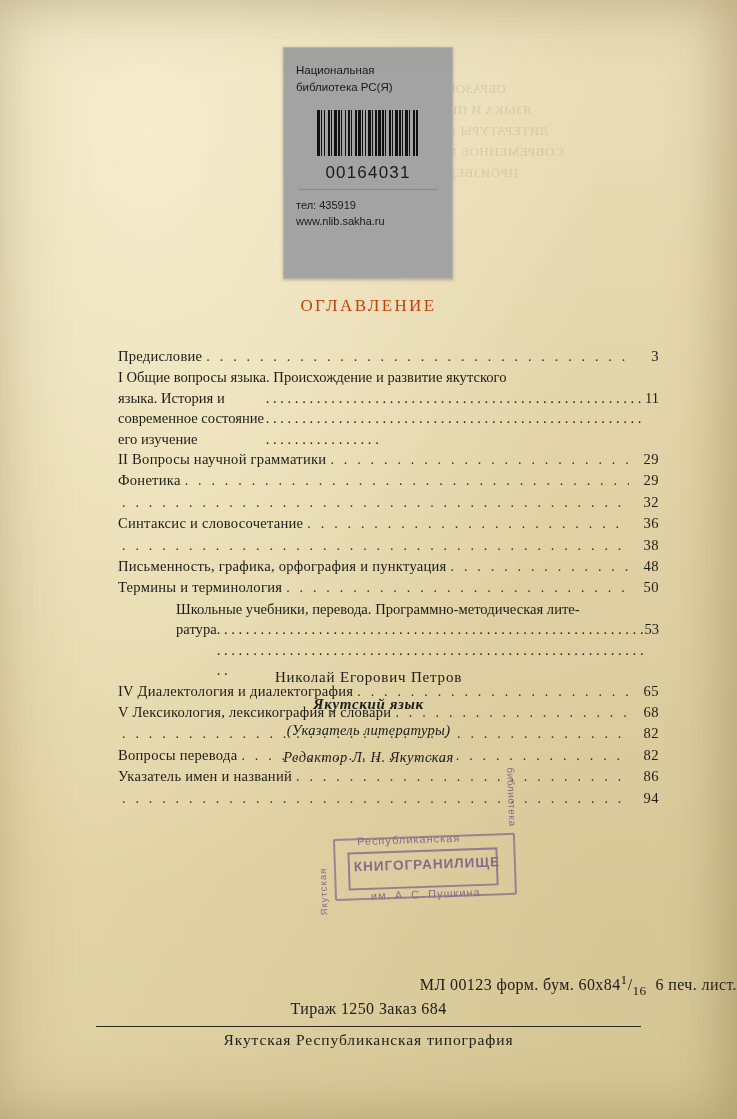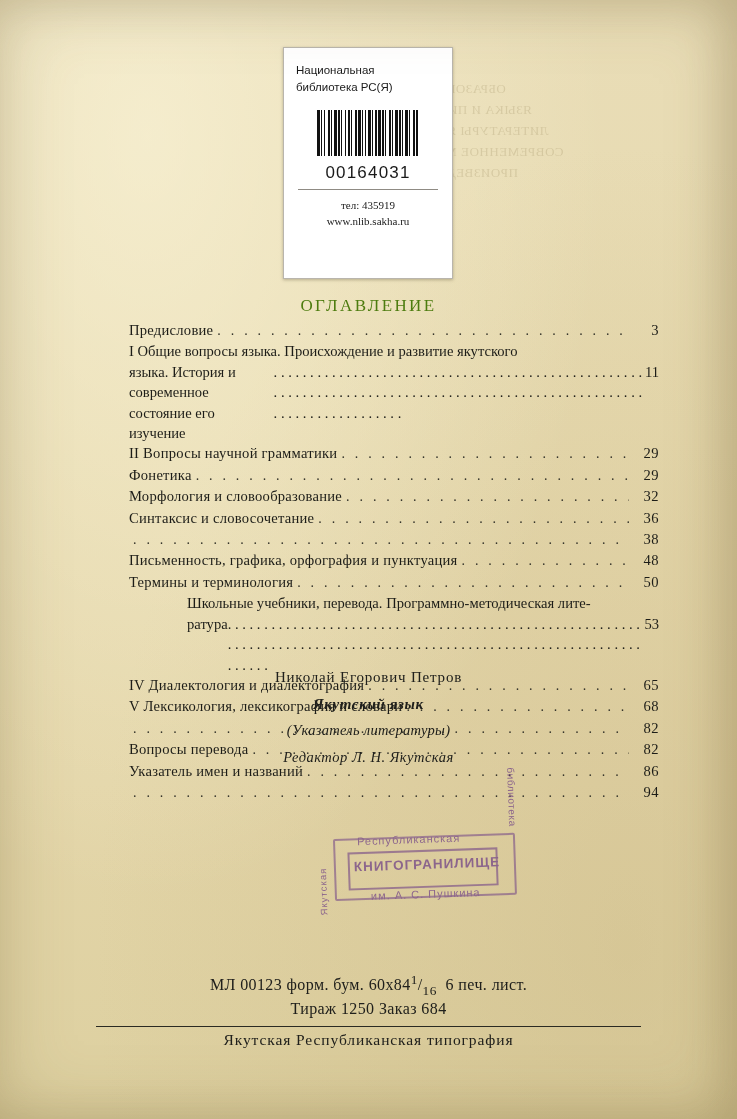--- a/index.html
+++ b/index.html
@@ -50,21 +50,21 @@
     font-family: "Liberation Serif", serif;
   }
 
   
   .label {
     position: absolute;
     left: 283px;
     top: 47px;
     width: 170px;
     height: 232px;
-    background: #ffffff;
+    background: #a3a3a3;
     border: 1px solid #b9b5ad;
     box-shadow: 0 1px 3px rgba(80,70,40,0.35);
     box-sizing: border-box;
     padding: 14px 12px 8px 12px;
     font-family: "Liberation Sans", sans-serif;
     color: #1a1a1a;
   }
   .label-org {
     font-size: 11.5px;
     line-height: 17px;
@@ -90,44 +90,41 @@
     margin-top: 7px;
     font-family: "Liberation Sans", sans-serif;
   }
   .label-rule {
     border-bottom: 1px solid #8f8b84;
     margin: 6px 2px 7px 2px;
   }
   .label-contact {
     font-size: 11px;
     line-height: 16px;
-    text-align: center;
-    font-family: Liberation Serif, serif;
   }
 
   
   .toc-title {
     position: absolute;
     top: 296px;
     left: 0;
     right: 0;
     text-align: center;
     font-size: 17px;
     letter-spacing: 2.4px;
-    color: #4d7c0f;
+    color: #c2410c;
   }
   .toc {
     position: absolute;
     left: 118px;
     right: 78px;
-    top: 320px;
+    top: 346px;
     font-size: 14.6px;
     line-height: 20.4px;
     color: #1d1d18;
-    margin-left: 11px;
   }
   .toc-row {
     display: flex;
     align-items: baseline;
     white-space: nowrap;
   }
   .toc-row .txt { flex: 0 0 auto; letter-spacing: 0.25px; }
   .toc-row .dots {
     flex: 1 1 auto;
     overflow: hidden;
@@ -233,21 +230,21 @@
     font-size: 9.5px;
     transform: rotate(-90deg);
     transform-origin: left bottom;
   }
 
   
   .imprint1 {
     position: absolute;
     top: 972px;
     left: 0; right: 0;
-    text-align: center;
+    text-align: right;
     font-size: 16px;
     letter-spacing: 0.4px;
   }
   .imprint2 {
     position: absolute;
     top: 1000px;
     left: 0; right: 0;
     text-align: center;
     font-size: 16px;
     letter-spacing: 0.4px;
@@ -373,21 +370,20 @@
       <span class="txt">II Вопросы научной грамматики</span>
       <span class="dots">. . . . . . . . . . . . . . . . . . . . . . . . . . . . . . . . . . . . . . . . . . . . . . . . . . . . . . . . . . . . . . . . . . . . . . . . . . . . . . . . . . . . . . . . . . . . . . . . . . . . . . . . . . . . . . . . . . . . . . . . </span>
       <span class="pg">29</span>
     </div>
     <div class="toc-row">
       <span class="txt">Фонетика</span>
       <span class="dots">. . . . . . . . . . . . . . . . . . . . . . . . . . . . . . . . . . . . . . . . . . . . . . . . . . . . . . . . . . . . . . . . . . . . . . . . . . . . . . . . . . . . . . . . . . . . . . . . . . . . . . . . . . . . . . . . . . . . . . . . </span>
       <span class="pg">29</span>
     </div>
     <div class="toc-row">
-      <span class="txt">Морфология и  словообразование</span>
       <span class="dots">. . . . . . . . . . . . . . . . . . . . . . . . . . . . . . . . . . . . . . . . . . . . . . . . . . . . . . . . . . . . . . . . . . . . . . . . . . . . . . . . . . . . . . . . . . . . . . . . . . . . . . . . . . . . . . . . . . . . . . . . </span>
       <span class="pg">32</span>
     </div>
     <div class="toc-row">
       <span class="txt">Синтаксис и словосочетание</span>
       <span class="dots">. . . . . . . . . . . . . . . . . . . . . . . . . . . . . . . . . . . . . . . . . . . . . . . . . . . . . . . . . . . . . . . . . . . . . . . . . . . . . . . . . . . . . . . . . . . . . . . . . . . . . . . . . . . . . . . . . . . . . . . . </span>
       <span class="pg">36</span>
     </div>
     <div class="toc-row">
       <span class="dots">. . . . . . . . . . . . . . . . . . . . . . . . . . . . . . . . . . . . . . . . . . . . . . . . . . . . . . . . . . . . . . . . . . . . . . . . . . . . . . . . . . . . . . . . . . . . . . . . . . . . . . . . . . . . . . . . . . . . . . . . </span>

